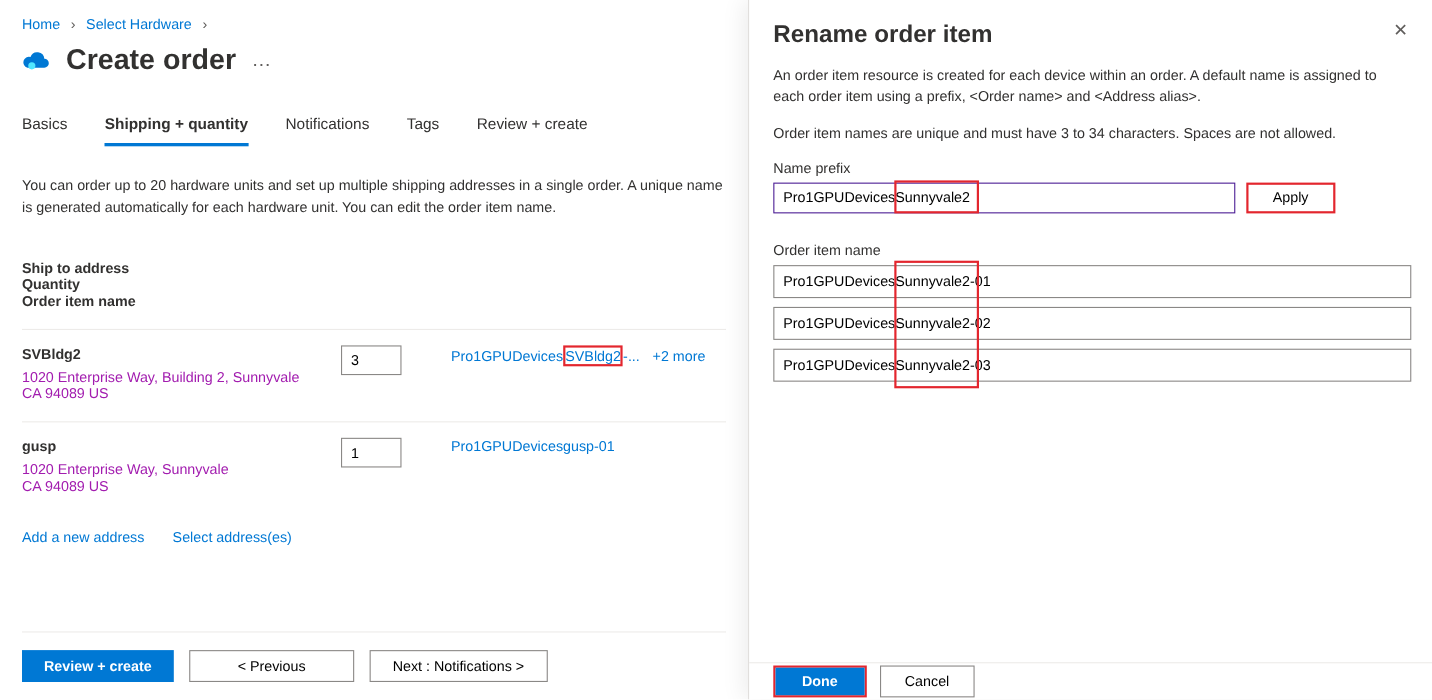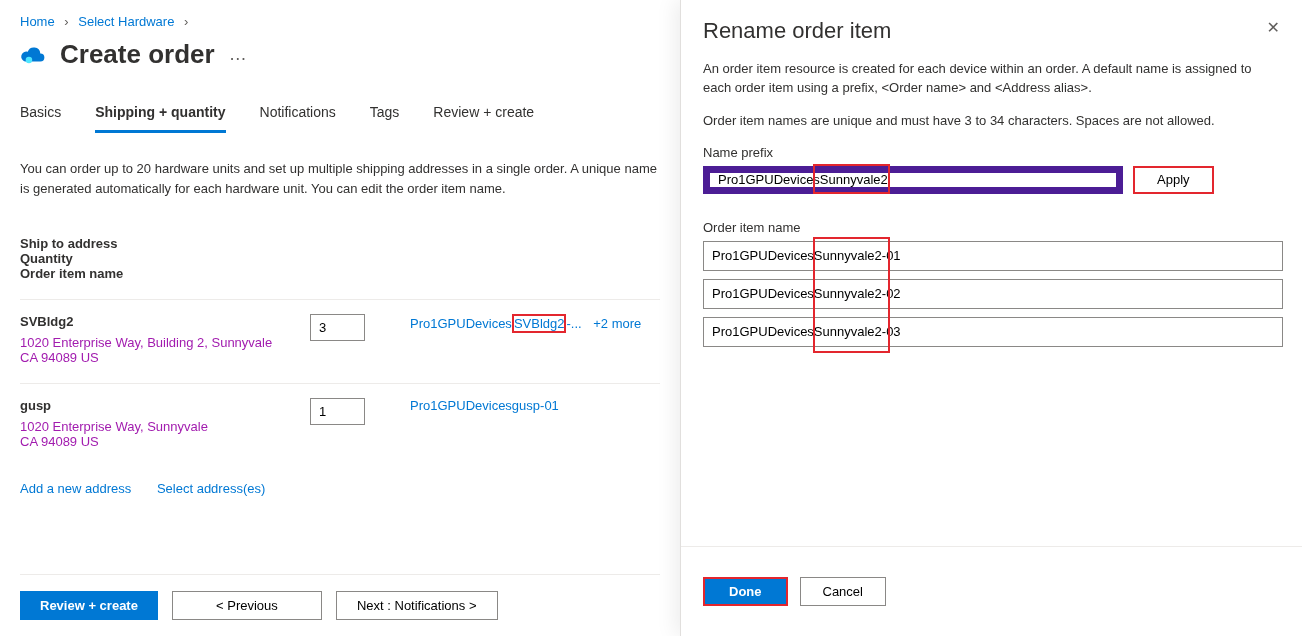--- a/index.html
+++ b/index.html
@@ -79,30 +79,30 @@
     background: #fff;
     border-left: 1px solid #e1dfdd;
     box-shadow: -4px 0 20px rgba(0,0,0,0.08);
     display: flex;
     flex-direction: column;
   }
   .panel-head {
     display: flex; justify-content: space-between; align-items: flex-start;
     padding: 18px 22px 10px 22px;
   }
-  .panel-title { font-size: 22px; font-weight: 400; }
+  .panel-title { font-size: 22px; font-weight: 700; }
   .close-btn { cursor: pointer; font-size: 16px; color: #605e5c; }
   .panel-body { padding: 6px 22px 0 22px; flex: 1; overflow: hidden;}
   .panel-body p { margin-bottom: 14px; line-height: 1.45; color: #323130;}
   .field-label { font-size: 13px; margin-bottom: 6px; color: #323130;}
   .prefix-row { display: flex; align-items: flex-start; gap: 10px;}
   .prefix-input-wrap { position: relative; display: inline-block;}
   .text-input {
     width: 420px; padding: 5px 8px;
-    border: 7px solid #4c1d95; font: inherit; height: 28px;
+    border: 1px solid #4c1d95; font: inherit; height: 28px;
   }
   .apply-btn {
     border: 2px solid #e3262e;
     padding: 3px 22px;
     font: inherit; font-weight: 400;
     background: #fff;
     cursor: pointer;
     height: 28px;
   }
   .item-name-input {
@@ -110,21 +110,21 @@
     border: 1px solid #8a8886; font: inherit; height: 30px;
     margin-bottom: 8px;
   }
   .overlay-highlight {
     position: absolute;
     border: 2px solid #e3262e;
     pointer-events: none;
   }
   .panel-footer {
     border-top: 1px solid #edebe9;
-    padding: 30px 22px;
+    padding: 2px 22px;
     display: flex; gap: 12px;
   }
   .done-wrap { border: 2px solid #e3262e; display:inline-block; padding:0;}
 </style>
 </head>
 <body>
 
 <div class="main-pane">
   <div class="breadcrumb">
     <a>Home</a>

